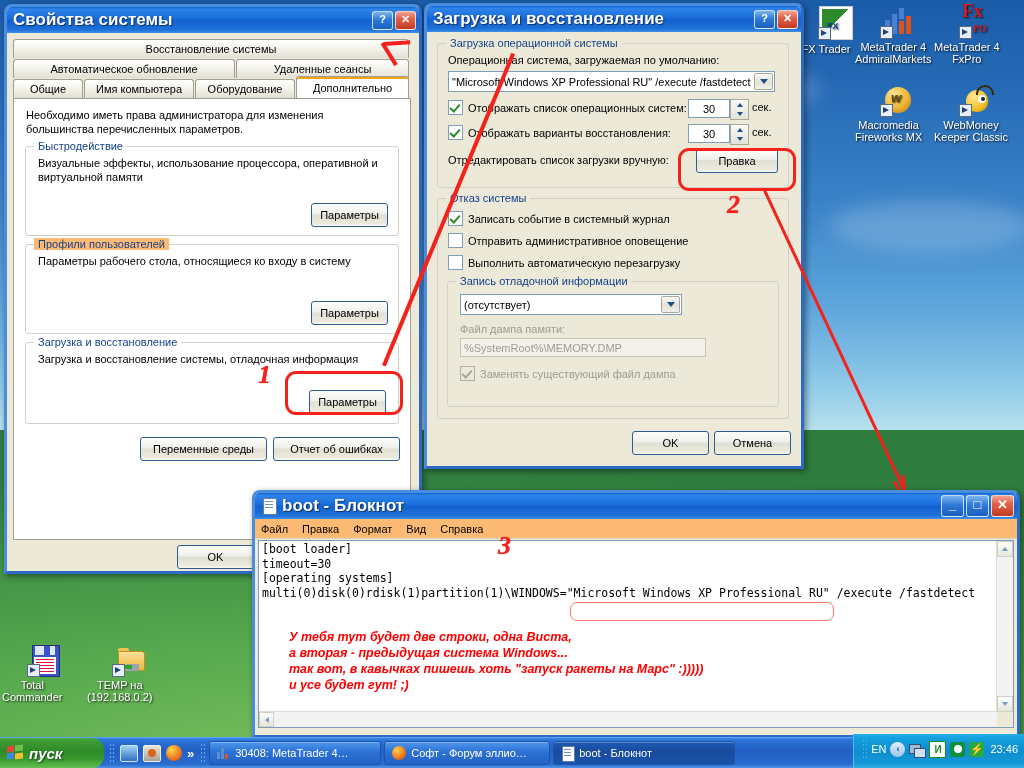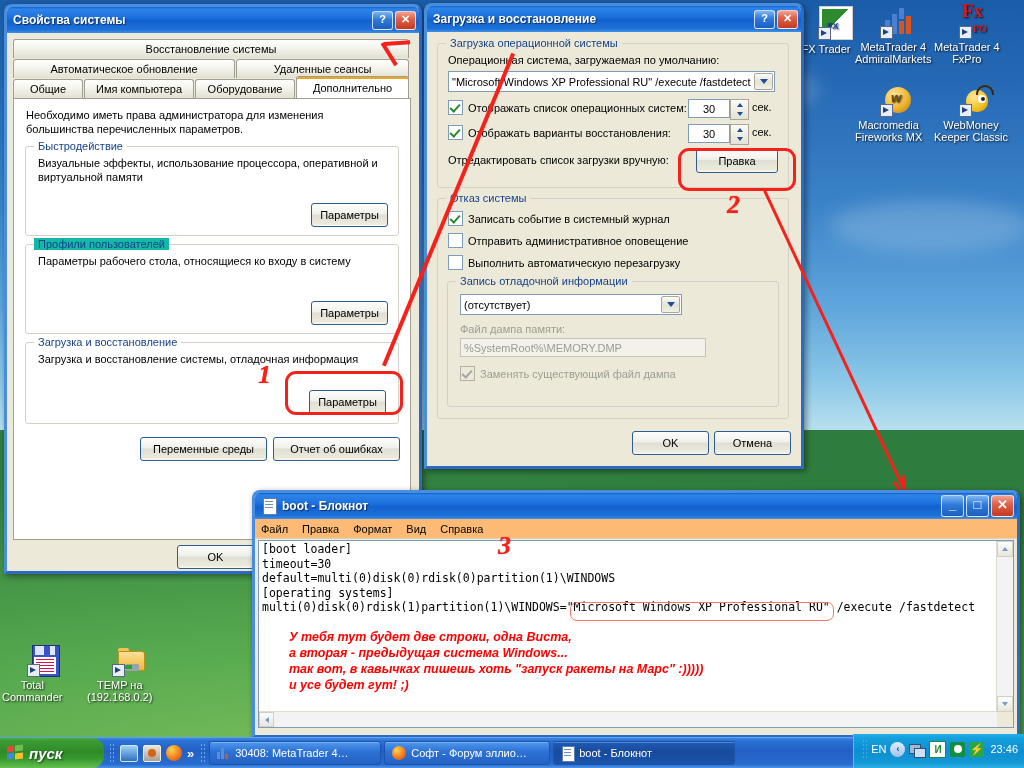--- a/index.html
+++ b/index.html
@@ -31,21 +31,21 @@
     background:#e8eef7;border:1px solid #5a6a80;}
   .shortcut-arrow:after{content:"";position:absolute;left:2px;top:2px;
     border-left:6px solid #24407a;border-top:3px solid transparent;border-bottom:3px solid transparent;}
 
   
   .win{position:absolute;border:3px solid;border-color:#4a8ddd #2d6ac4 #2d6ac4 #4a8ddd;
     border-radius:8px 8px 0 0;background:#ece9d8;box-shadow:2px 2px 6px rgba(0,0,0,.45);}
   .titlebar{height:26px;border-radius:5px 5px 0 0;position:relative;
     background:linear-gradient(to bottom,#0b62d0 0%,#2f84ea 8%,#1a6fdc 42%,#1360cf 53%,#1e72d9 88%,#3f90e8 100%);
     display:flex;align-items:center;padding:0 3px 0 6px;}
-  .titlebar .ttl{color:#fff;font-weight:bold;font-size:12px;
+  .titlebar .ttl{color:#fff;font-weight:bold;font-size:17px;
      text-shadow:1px 1px 1px rgba(0,0,0,.55);flex:1;white-space:nowrap;overflow:hidden;}
   .tbtn{width:21px;height:20px;border-radius:3px;margin-left:2px;position:relative;
     border:1px solid rgba(255,255,255,.75);
     background:linear-gradient(to bottom,#7db6f0,#2f79d8 45%,#1a5fc0);
     color:#fff;font-weight:bold;font-size:13px;line-height:18px;text-align:center;}
   .tbtn.close{background:linear-gradient(to bottom,#f2a38f,#e06248 40%,#c23a22);}
   .tbtn.small{width:19px;height:17px;font-size:11px;line-height:15px;}
 
   
   .xbtn{
@@ -253,21 +253,21 @@
     <div class="grp" style="left:11px;top:47px;width:372px;height:88px;background:#fff;">
       <span class="cap" style="background:#fff;">Быстродействие</span>
       <div class="lbl" style="left:12px;top:10px;">Визуальные эффекты, использование процессора, оперативной и</div>
       <div class="lbl" style="left:12px;top:24px;">виртуальной памяти</div>
       <div class="xbtn" style="position:absolute;right:10px;bottom:8px;width:75px;height:22px;">
         <span>Параметры</span>
       </div>
     </div>
 
     <div class="grp" style="left:11px;top:145px;width:372px;height:88px;background:#fff;">
-      <span class="cap" style="background:#14b8a6;">Профили пользователей</span>
+      <span class="cap" style="background:#fdba74;">Профили пользователей</span>
       <div class="lbl" style="left:12px;top:10px;">Параметры рабочего стола, относящиеся ко входу в систему</div>
       <div class="xbtn" style="position:absolute;right:10px;bottom:8px;width:75px;height:22px;">
         <span>Параметры</span>
       </div>
     </div>
 
     <div class="grp" style="left:11px;top:243px;width:372px;height:80px;background:#fff;">
       <span class="cap" style="background:#fff;">Загрузка и восстановление</span>
       <div class="lbl" style="left:12px;top:10px;">Загрузка и восстановление системы, отладочная информация</div>
       <div class="xbtn" style="position:absolute;right:12px;bottom:9px;width:75px;height:22px;">
@@ -418,21 +418,20 @@
     <span>Файл</span>
     <span>Правка</span>
     <span>Формат</span>
     <span>Вид</span>
     <span>Справка</span>
   </div>
 
   <div class="np-body" style="top:47px;height:186px;">
     <div class="np-text">[boot loader]</div>
     <div class="np-text" style="padding-top:0;">timeout=30</div>
-    <div class="np-text" style="padding-top:0;">default=multi(0)disk(0)rdisk(0)partition(1)\WINDOWS</div>
     <div class="np-text" style="padding-top:0;">[operating systems]</div>
     <div class="np-text" style="padding-top:0;">multi(0)disk(0)rdisk(1)partition(1)\WINDOWS="Microsoft Windows XP Professional RU" /execute /fastdetect</div>
 
     <div style="position:absolute;left:311px;top:61px;width:262px;height:17px;border:1.5px solid #f4786b;border-radius:7px;"></div>
 
     <div class="red-note" style="left:30px;top:88px;">У тебя тут будет две строки, одна Виста,
 а вторая - предыдущая система Windows...
 так вот, в кавычках пишешь хоть "запуск ракеты на Марс" :)))))
 и усе будет гут! ;)</div>
 

